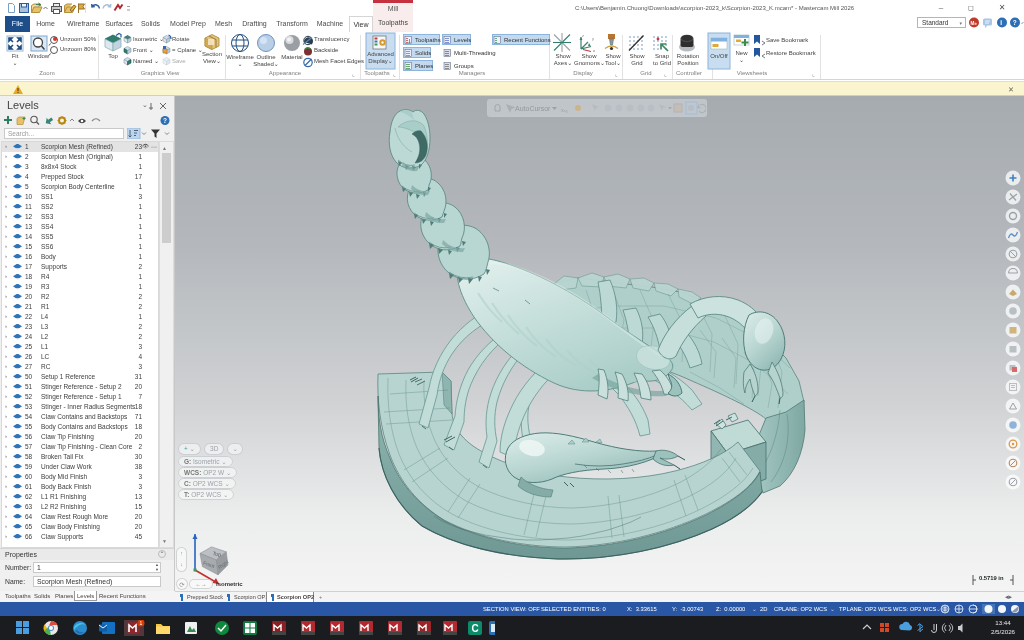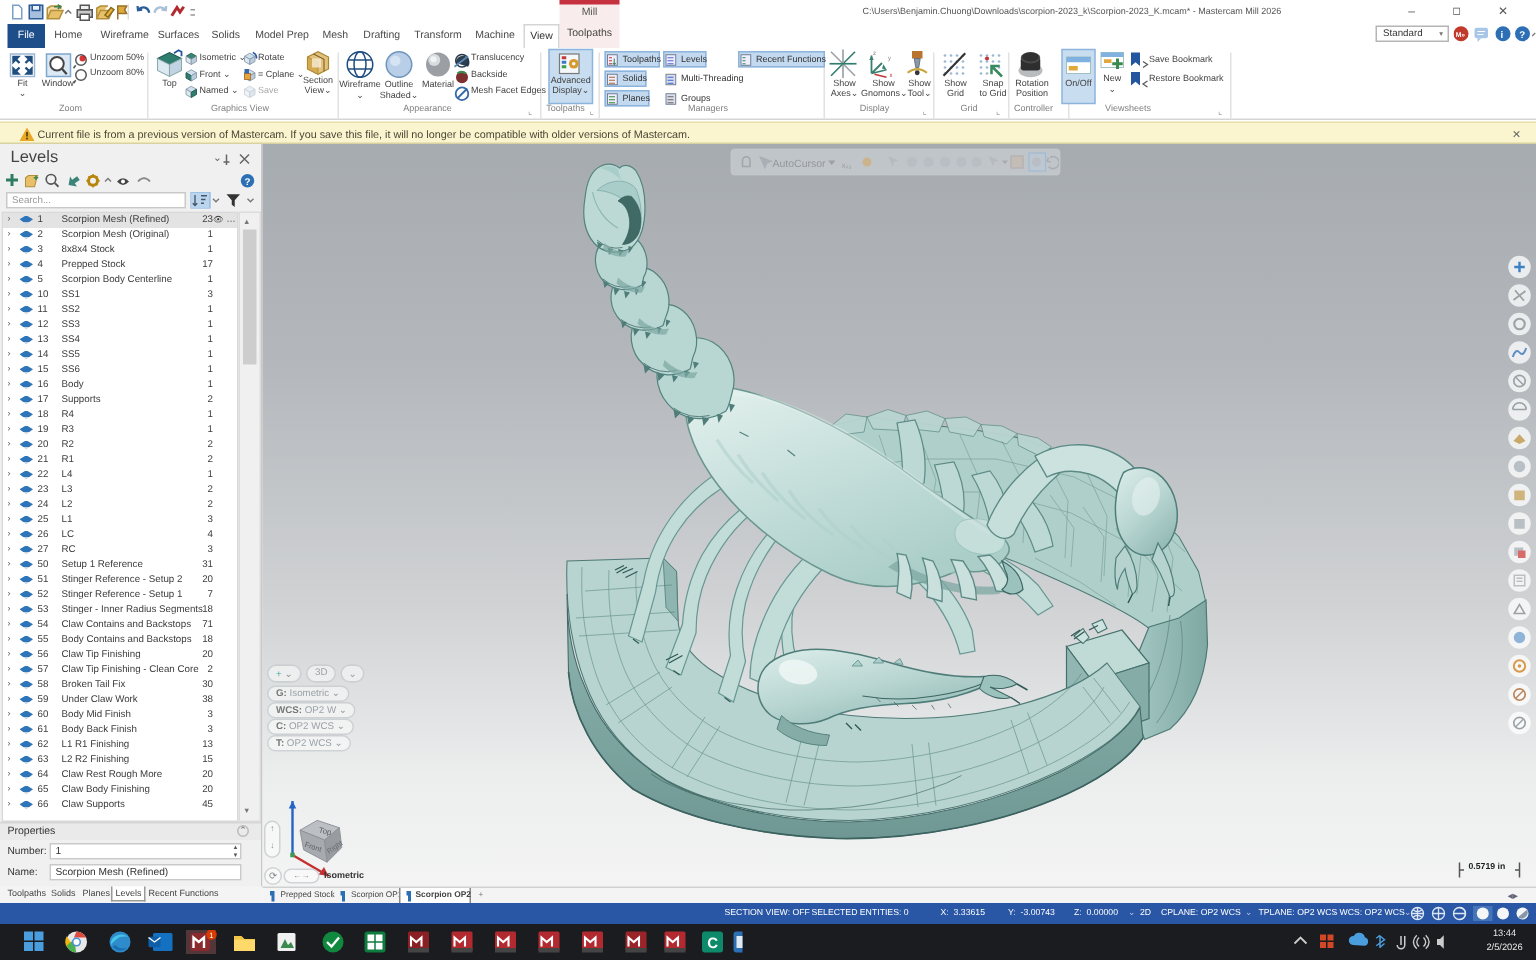--- a/index.html
+++ b/index.html
@@ -386,21 +386,20 @@
           <path d="M445 32.5 h4 m-4 2 h4 m-4 2 h4" stroke="#666" stroke-width=".7"></path>
       </g>
     </svg>
   </div>
   <div id="warnbar">
     <svg class="abs" style="left:13px;top:3px" width="10" height="9" viewBox="0 0 10 9">
         <path d="M5 0 L10 9 H0 Z" fill="#e9a825"></path>
         <path d="M5 3 v3" stroke="#5d4a12" stroke-width="1.2"></path>
         <circle cx="5" cy="7.4" r=".7" fill="#5d4a12"></circle>
       </svg>
-    <span style="position:absolute;left:25px;top:1px;">Current file is from a previous version of Mastercam. If you save this file, it will no longer be compatible with older versions of Mastercam.</span>
     <span style="position:absolute;left:1008px;top:1px;color:#666;">✕</span>
   </div>
   <div id="panel">
     <div style="position:absolute;left:7px;top:3px;font-size:11px;color:#444;">Levels</div>
     <div style="position:absolute;left:142px;top:5px;font-size:7px;color:#666;letter-spacing:4px;">⌄</div>
     <svg class="abs" style="left:148px;top:6px" width="22" height="9" viewBox="0 0 22 9">
       <path d="M3 1 v5 m-2 0 h4 m-2 0 v2" stroke="#666" stroke-width="1" fill="none"></path>
       <path d="M12 1 l6 6 m0-6 l-6 6" stroke="#666" stroke-width="1"></path>
     </svg>
     <svg class="abs" style="left:4px;top:19px" width="168" height="12" viewBox="0 0 168 12">

